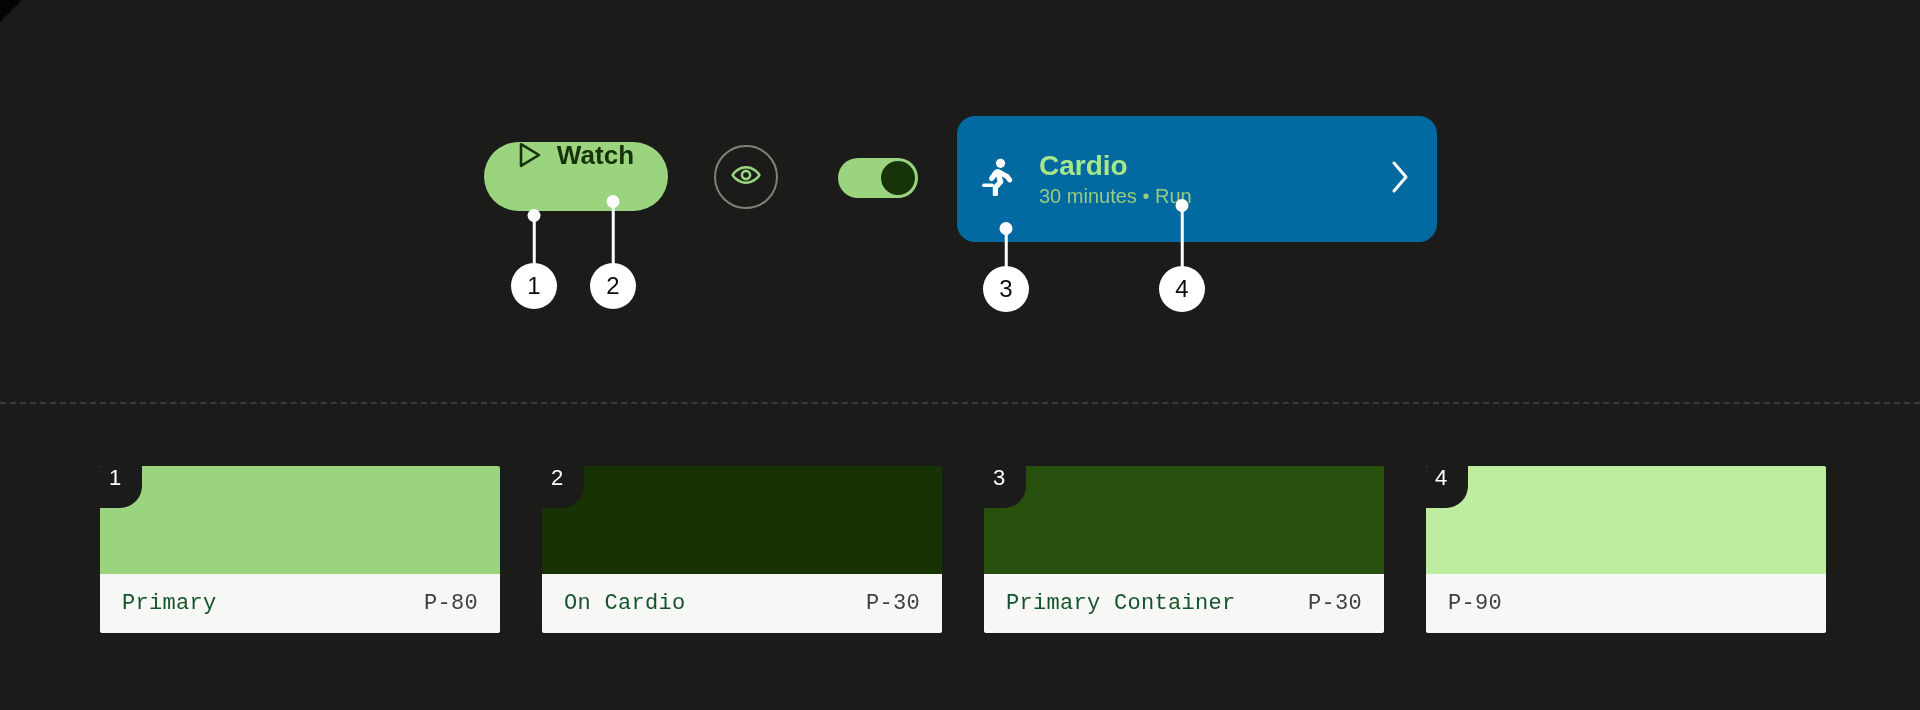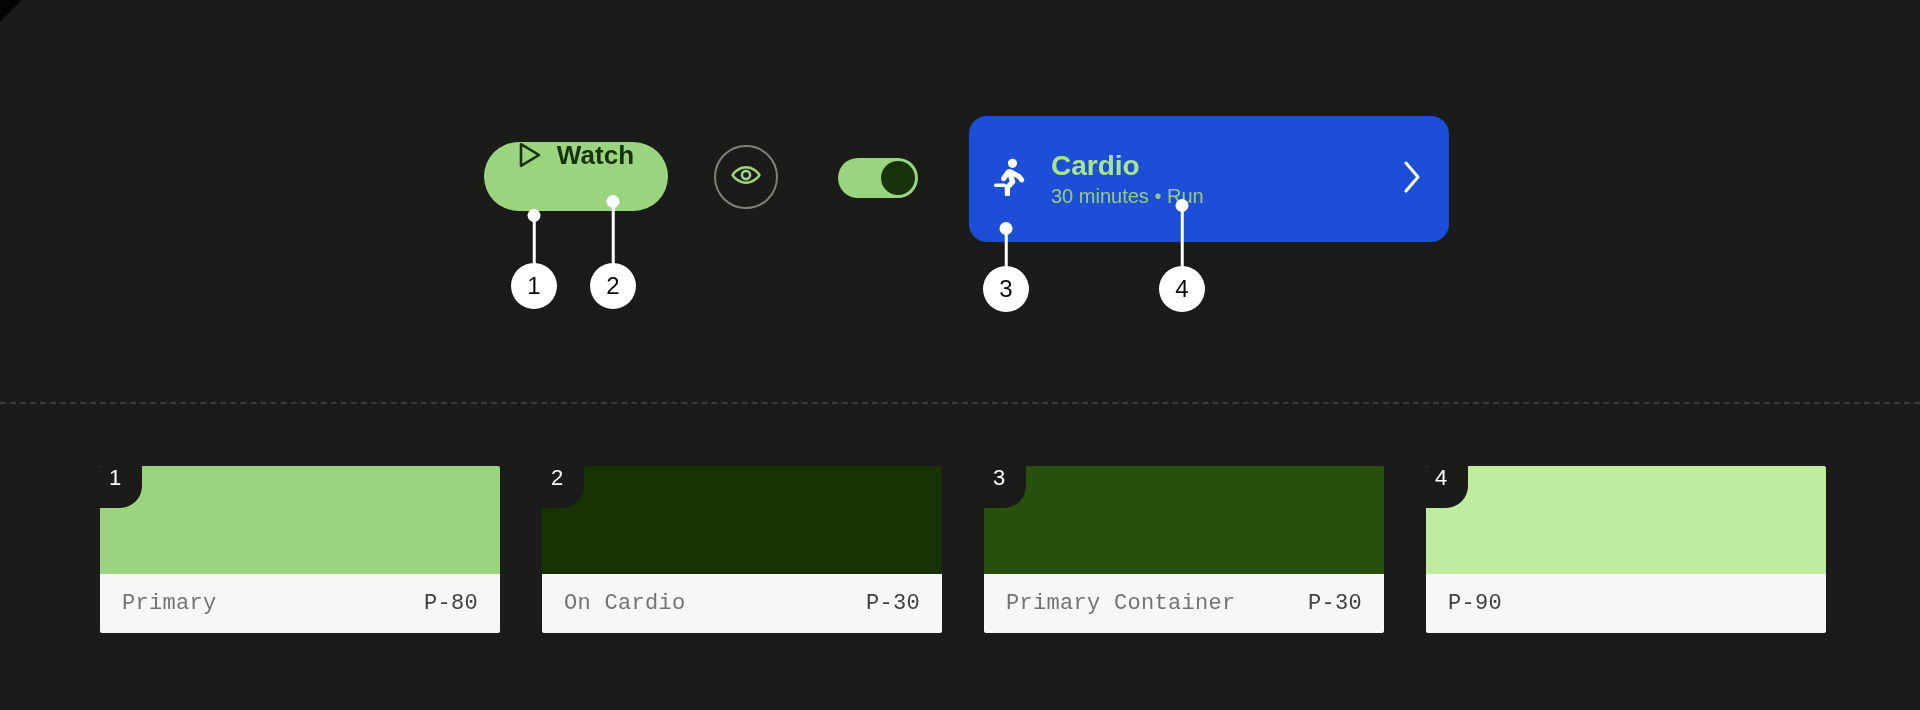--- a/index.html
+++ b/index.html
@@ -192,21 +192,21 @@
   .swatch-label {
     height: 59px;
     background: #f7f8f5;
     display: flex;
     align-items: center;
     justify-content: space-between;
     padding: 0 22px;
     font-family: "Liberation Mono", monospace;
   }
   .swatch-name {
-    color: #737373;
+    color: #14532d;
     font-size: 22px;
     letter-spacing: .3px;
   }
   .swatch-token {
     color: #404040;
     font-size: 22px;
     letter-spacing: .3px;
   }
 </style>
 </head>
@@ -231,21 +231,21 @@
         <path d="M15 3.2 C22.5 3.2 27.6 9.2 28.4 11 C27.6 12.8 22.5 18.8 15 18.8 C7.5 18.8 2.4 12.8 1.6 11 C2.4 9.2 7.5 3.2 15 3.2 Z" stroke="#9ad47f" stroke-width="2.6" stroke-linejoin="round" fill="none"></path>
         <circle cx="15" cy="11" r="4.1" stroke="#9ad47f" stroke-width="2.6" fill="none"></circle>
       </svg>
     </span>
   </div>
 
   <div id="toggle-switch" style="background: rgb(154, 212, 127);">
     <div id="toggle-thumb" style="background: rgb(22, 51, 10);"></div>
   </div>
 
-  <div id="cardio-card" style="background: #1d4ed8; margin-left: 12px;">
+  <div id="cardio-card" style="background: #0369a1;">
     <span>
       <svg width="34" height="38" viewBox="0 0 34 38" xmlns="http://www.w3.org/2000/svg" fill="#ffffff">
         <circle cx="19.5" cy="5.3" r="4.6"></circle>
         <path d="M15.6 11.2 c-1.2 .2 -2.2 .9 -2.9 1.9 l-4.2 6.0 c-.8 1.2 -.5 2.8 .7 3.6 1.2 .8 2.8 .5 3.6 -.7 l2.4 -3.4 1.4 4.6 -4.0 4.3 c-.5 .5 -.8 1.2 -.8 1.9 l0 7.0 c0 1.4 1.2 2.6 2.6 2.6 1.4 0 2.6 -1.2 2.6 -2.6 l0 -5.9 4.6 -4.9 c.7 -.7 .9 -1.8 .6 -2.7 l-1.4 -4.3 3.6 1.8 2.4 3.2 c.8 1.1 2.4 1.3 3.5 .4 1.1 -.8 1.3 -2.4 .4 -3.5 l-2.8 -3.7 c-.3 -.4 -.7 -.7 -1.1 -.9 l-8.2 -4.3 c-.8 -.4 -1.7 -.6 -2.6 -.4 z"></path>
         <path d="M2.8 25.4 l8.4 0 c1.0 0 1.8 .8 1.8 1.8 0 1.0 -.8 1.8 -1.8 1.8 l-8.4 0 c-1.0 0 -1.8 -.8 -1.8 -1.8 0 -1.0 .8 -1.8 1.8 -1.8 z"></path>
       </svg>
     </span>
     <div id="cardio-text">
       <div id="cardio-title" style="color: rgb(168, 230, 138);">Cardio</div>
       <div id="cardio-subtitle" style="color: rgb(150, 204, 125);">30 minutes • Run</div>

